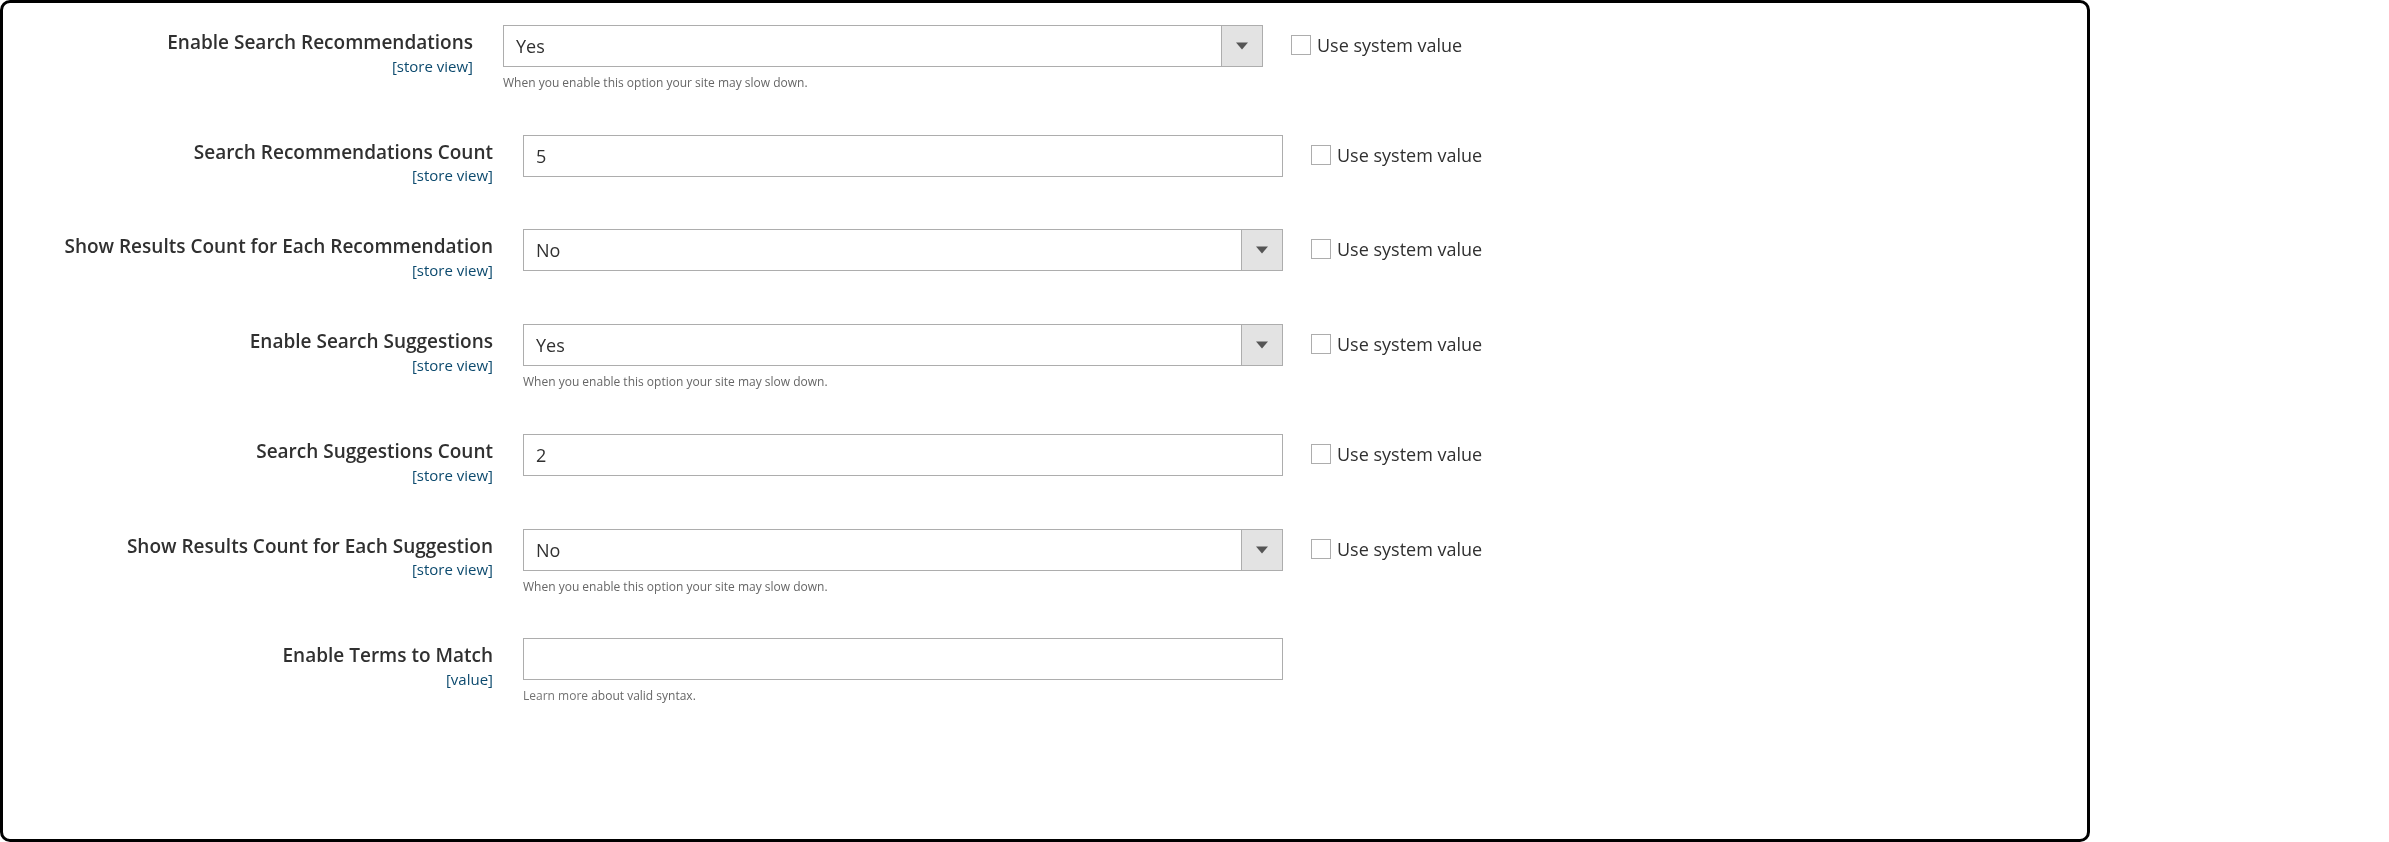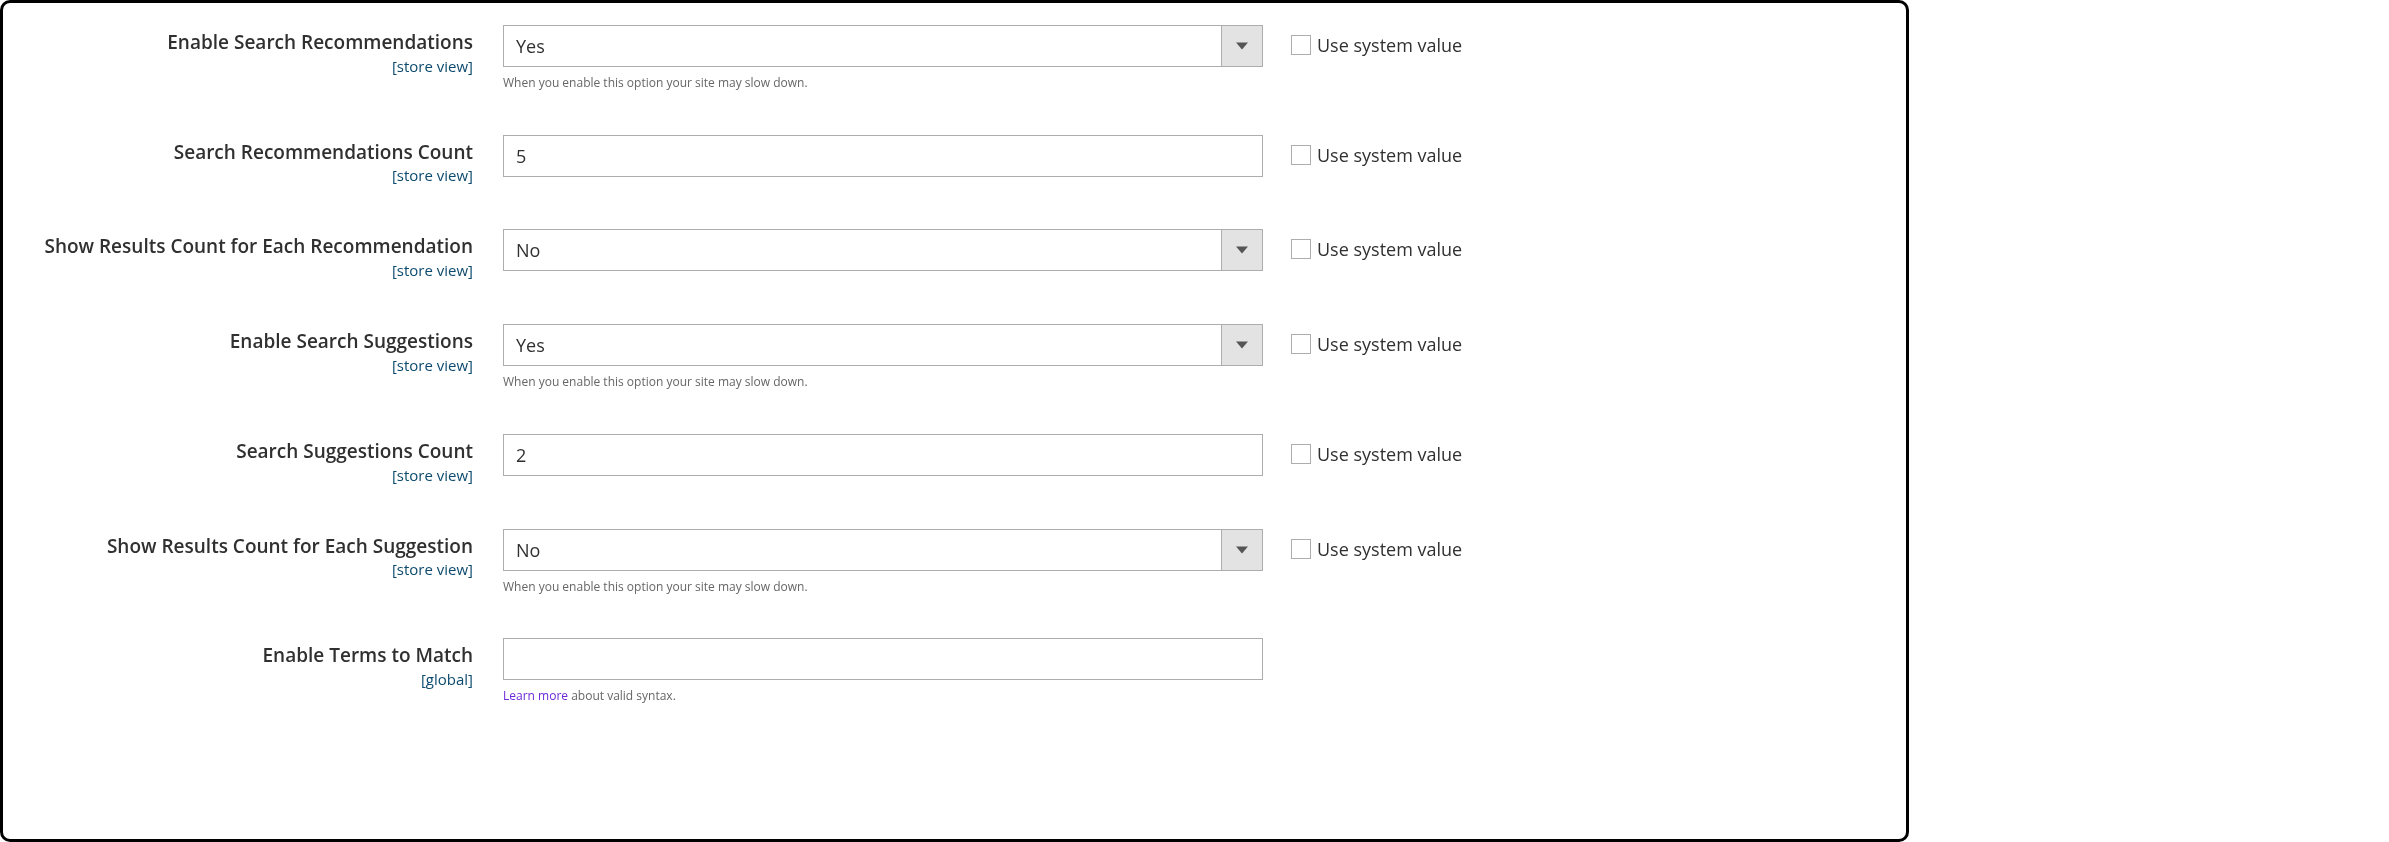--- a/index.html
+++ b/index.html
@@ -6,26 +6,26 @@
   html, body { margin:0; padding:0; }
   body {
     font-family: 'Open Sans', 'Helvetica Neue', Helvetica, Arial, sans-serif;
     font-size: 14px;
     color:#333;
     background:#fff;
   }
   .frame {
     border:3px solid #000;
     border-radius:10px;
-    width:1909px;
+    width:2090px;
     height:842px;
     padding:22px 40px 30px 40px;
   }
   .row { display:flex; align-items:flex-start; margin-bottom:10px; }
-  .row.spaced { margin-top:44px; }
+  .row.spaced { margin-top:44px;margin-left:20px; }
   .row.first  { margin-top:0; }
 
   .labelcol {
     width:460px;
     flex:0 0 460px;
     text-align:right;
     padding-right:30px;
     padding-top:6px;
   }
   .label {
@@ -79,21 +79,21 @@
     pointer-events:none;
   }
   .select-btn svg { width:12px; height:12px; fill:#555; }
 
   .note {
     font-size:12px;
     color:#666;
     margin-top:8px;
     line-height:1.3;
   }
-  .note a { color:#6d28d9; text-decoration:none; }
+  .note a { color:#737373; text-decoration:none; }
 
   .inheritcol {
     flex:0 0 auto;
     display:flex;
     align-items:center;
     padding-left:28px;
     padding-top:8px;
     gap:6px;
   }
   .cb {
@@ -225,21 +225,21 @@
     </div>
     <div class="inheritcol">
       <span class="cb"></span>
       <span class="inherit-label">Use system value</span>
     </div>
   </div>
 
   <div class="row spaced">
     <div class="labelcol">
       <div class="label">Enable Terms to Match</div>
-      <div class="scope">[global]</div>
+      <div class="scope">[value]</div>
     </div>
     <div class="fieldcol">
       <input type="text" class="text-input" value="" style="">
       <div class="note">
         <a href="#">Learn more</a><span> about valid syntax.</span>
       </div>
     </div>
   </div>
 
 </div>

